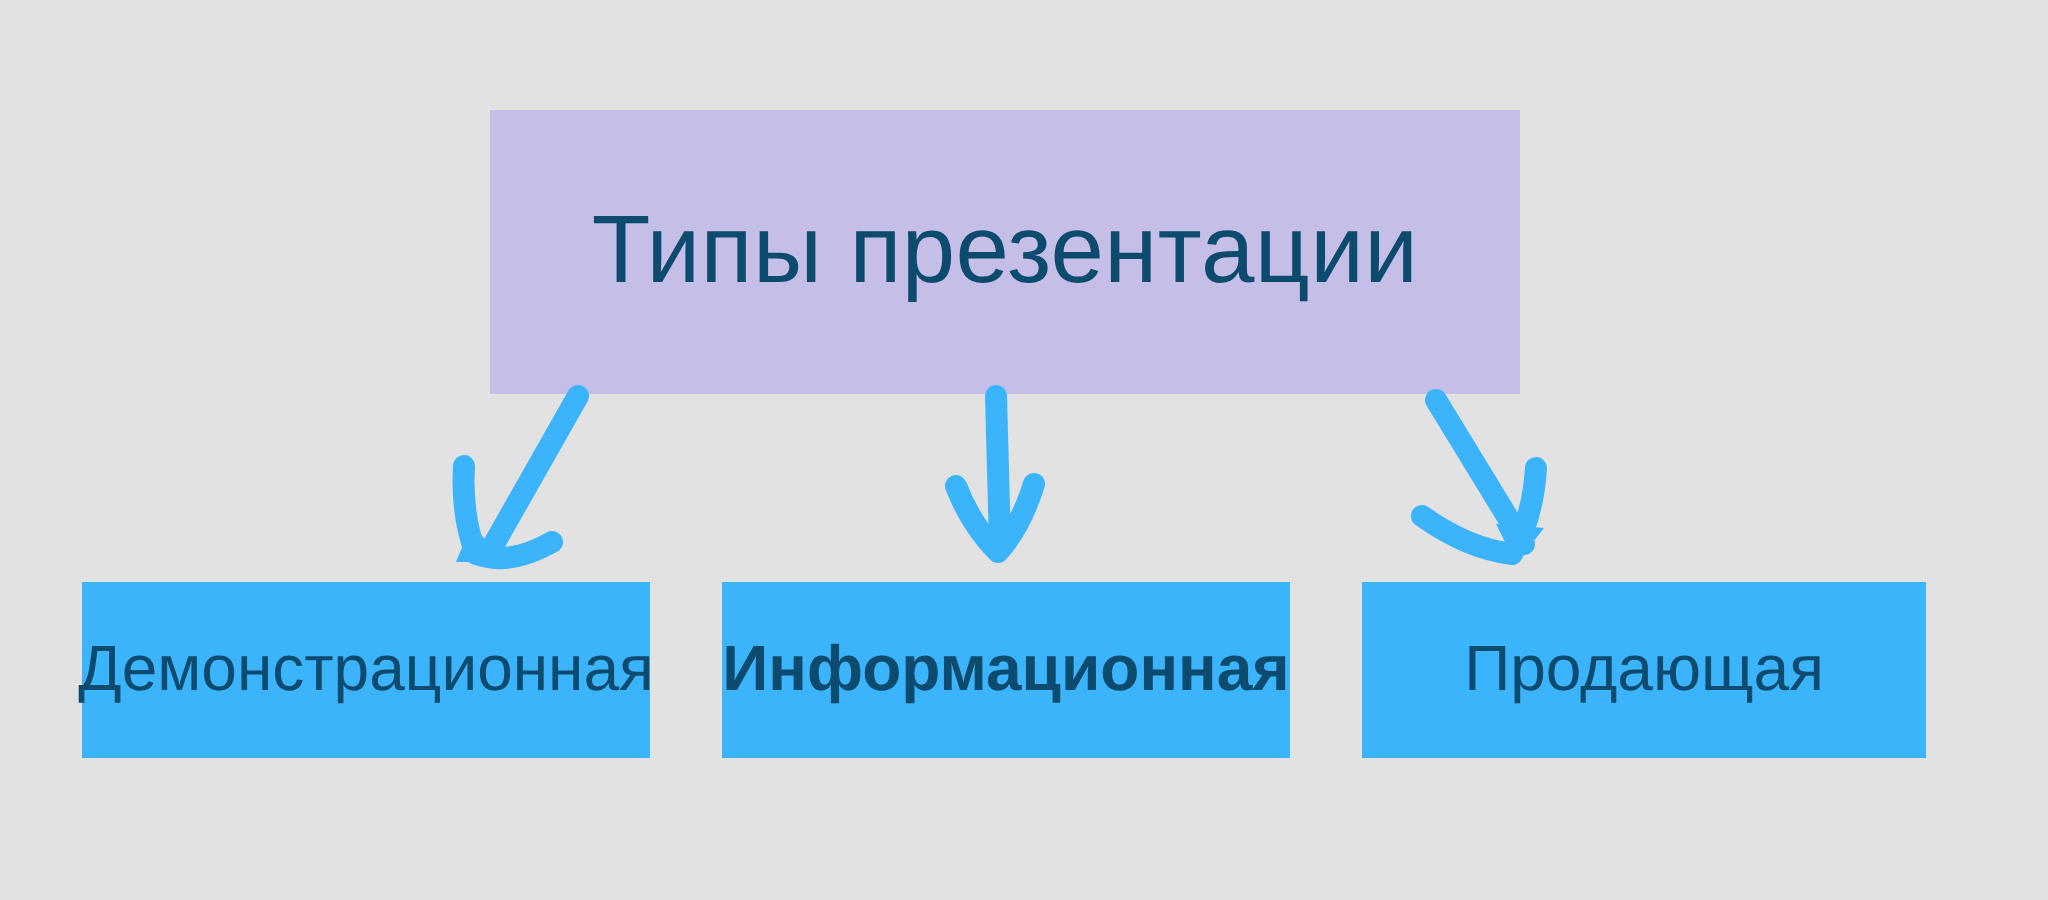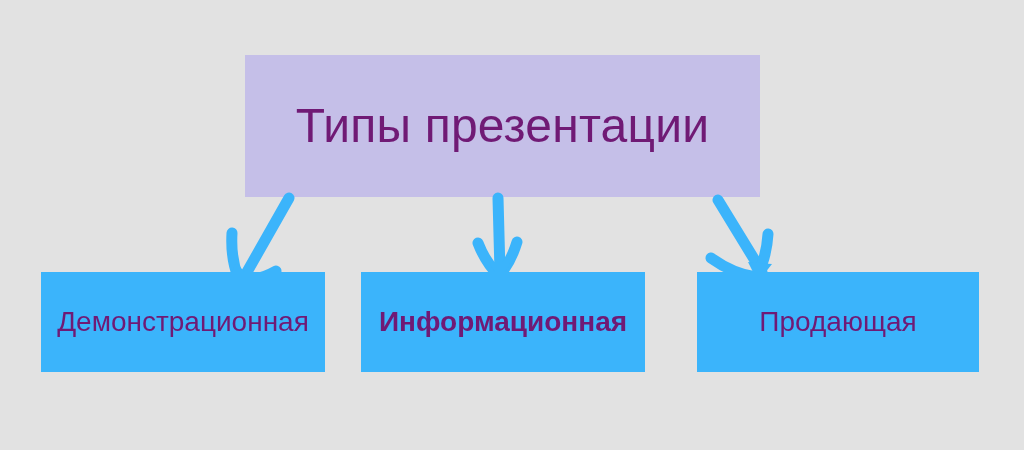--- a/index.html
+++ b/index.html
@@ -15,41 +15,41 @@
     overflow: hidden;
     font-family: "Liberation Sans", "DejaVu Sans", sans-serif;
   }
   .node {
     position: absolute;
     display: flex;
     align-items: center;
     justify-content: center;
     box-sizing: border-box;
     text-align: center;
-    color: #701a75;
+    color: #0c4a6e;
     line-height: 1.1;
   }
   #root-node {
     left: 245px;
     top: 55px;
     width: 515px;
     height: 142px;
     background: #c5bfe8;
     font-size: 48px;
     letter-spacing: 0.2px;
   }
   .leaf-node {
-    top: 272px;
-    height: 100px;
+    top: 291px;
+    height: 88px;
     background: #3bb4fb;
-    font-size: 28px;
+    font-size: 32px;
   }
   #leaf-node-1 { left: 41px;  width: 284px; }
   #leaf-node-2 { left: 361px; width: 284px; font-weight: bold; }
-  #leaf-node-3 { left: 681px; width: 282px; margin-left: 16px; }
+  #leaf-node-3 { left: 681px; width: 282px; }
 
   #arrow-layer {
     position: absolute;
     left: 0;
     top: 0;
     width: 1024px;
     height: 450px;
     pointer-events: none;
   }
   .node-label {

